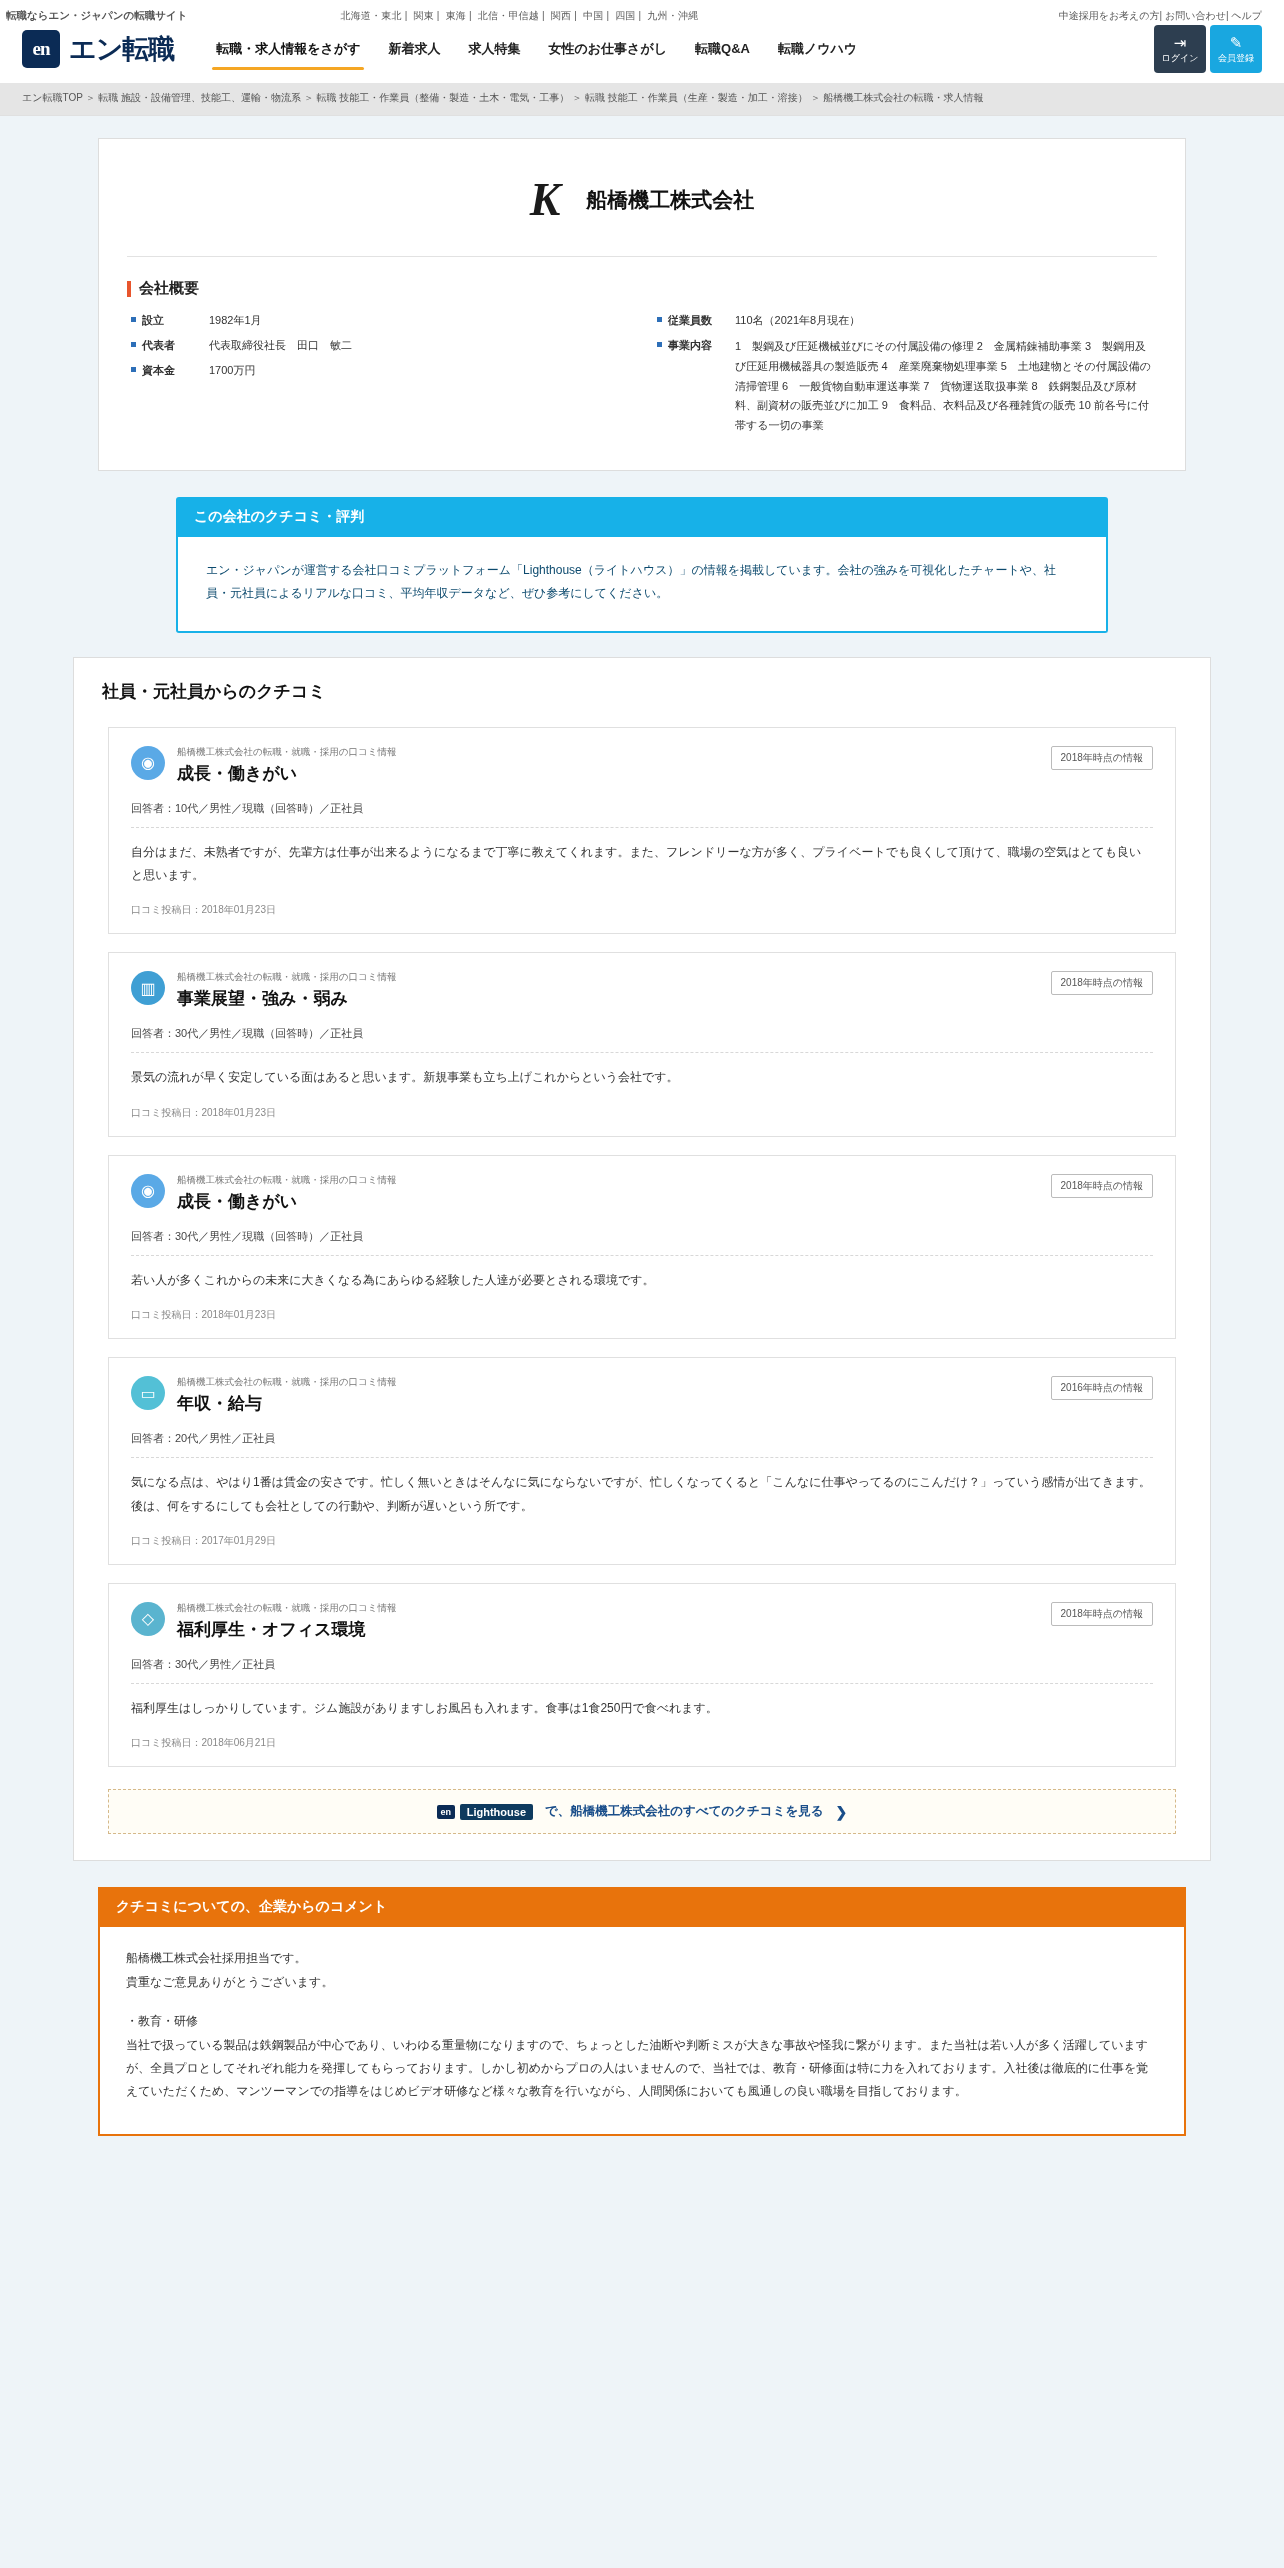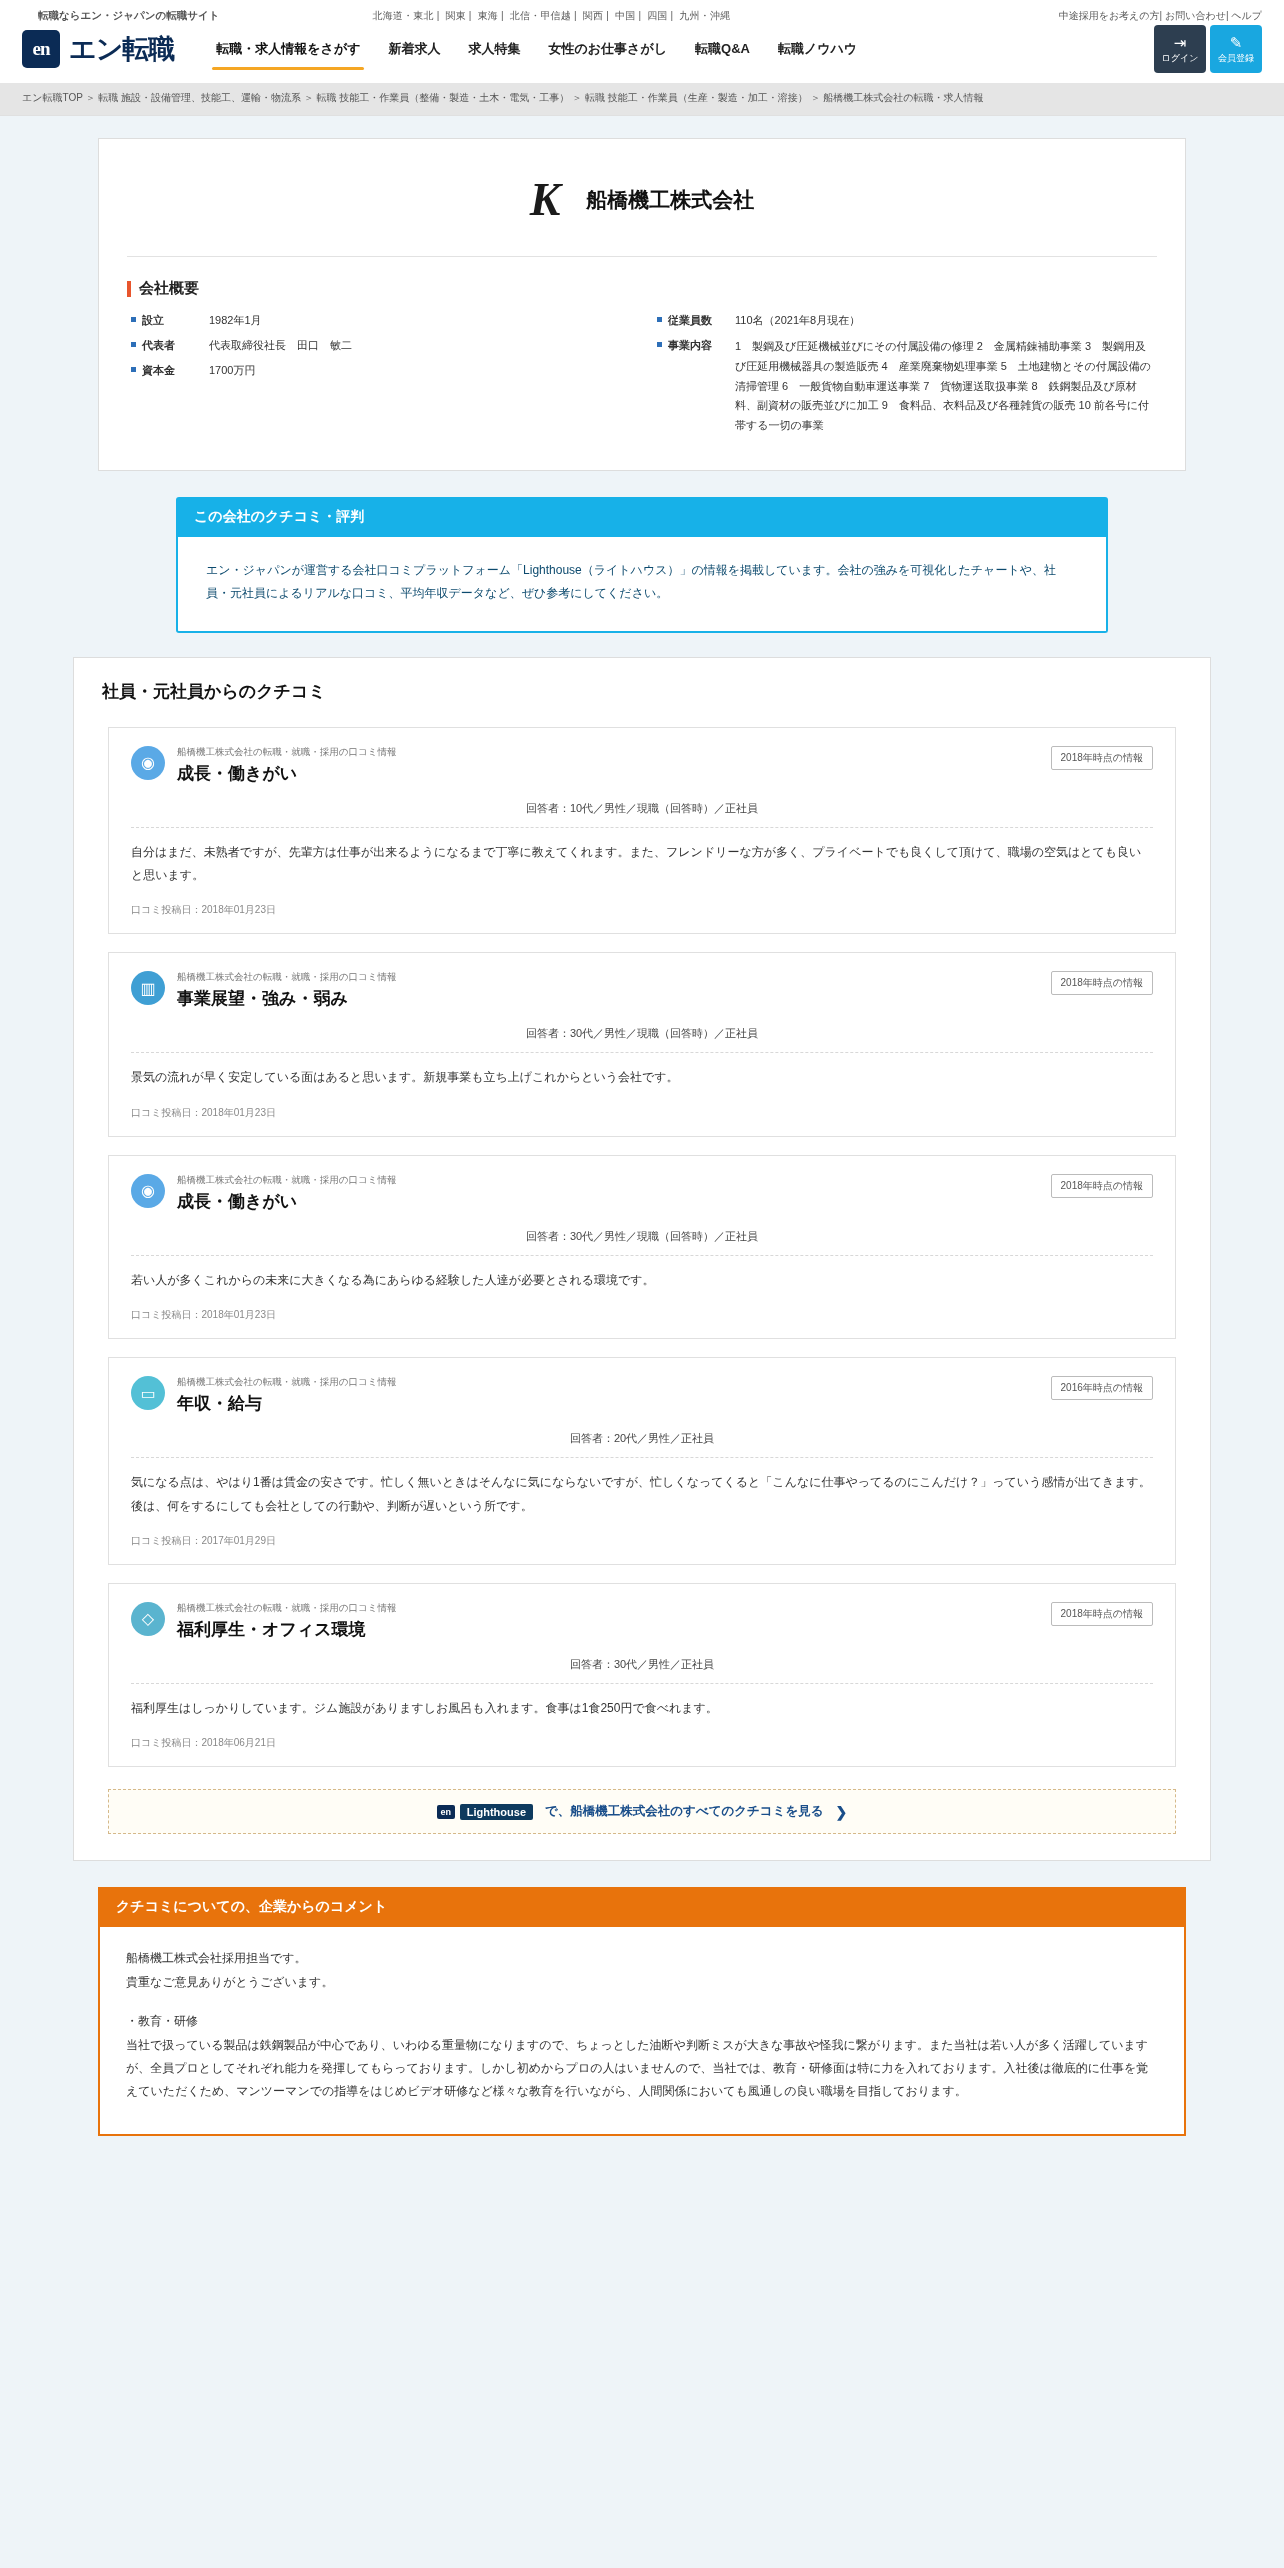--- a/index.html
+++ b/index.html
@@ -9,21 +9,21 @@
     background: #eef4f8;
     color: #333;
     font-size: 13px;
     -webkit-font-smoothing: antialiased;
   }
 
   
   .header { background: #ffffff; border-bottom: 1px solid #e0e0e0; }
   .header-top {
     display: flex; align-items: flex-end;
-    padding: 9px 22px 0 38px;
+    padding: 9px 22px 0 6px;
     font-size: 10px; color: #666;
   }
   .header-top .tagline { color: #555; font-size: 10.5px; font-weight: bold; }
   .header-top .areas { margin-left: 150px; color: #5a5a5a; font-size: 10px; letter-spacing: .2px; }
   .header-top .areas span { margin: 0 3px; }
   .header-top .utils { margin-left: auto; color: #5a5a5a; font-size: 10px; }
   .header-top .utils span { margin: 0 0; font-family: Liberation Mono, monospace; }
 
   .header-main {
     display: flex; align-items: center;
@@ -144,21 +144,21 @@
   .rv-icon.c2 { background: #3f9fd4; }
   .rv-icon.c3 { background: #53c0d6; }
   .rv-icon.c4 { background: #5ab4cf; }
   .rv-headtext { flex: 1; }
   .rv-sub { font-size: 9.5px; color: #777; margin-bottom: 3px; }
   .rv-cat { font-size: 17px; font-weight: bold; color: #111; }
   .rv-year {
     border: 1px solid #bbb; color: #555; font-size: 10px;
     padding: 4px 9px; border-radius: 2px; white-space: nowrap; background: #fff;
   }
-  .rv-meta { font-size: 11px; color: #444; margin: 16px 0 0 0; text-align: center; }
+  .rv-meta { font-size: 11px; color: #444; margin: 16px 0 0 0; }
   .rv-sep { border-top: 1px dashed #d8d8d8; margin: 11px 0 0 0; }
   .rv-text { font-size: 12px; line-height: 1.95; color: #333; margin-top: 13px; }
   .rv-date { font-size: 10px; color: #888; margin-top: 16px; }
 
   .lighthouse-bar {
     margin: 22px 34px 0 34px; border: 1px dashed #d5b98a; background: #fffdf6;
     padding: 13px 18px; display: flex; align-items: center; justify-content: center;
     gap: 12px; cursor: pointer;
   }
   .lh-logo {

